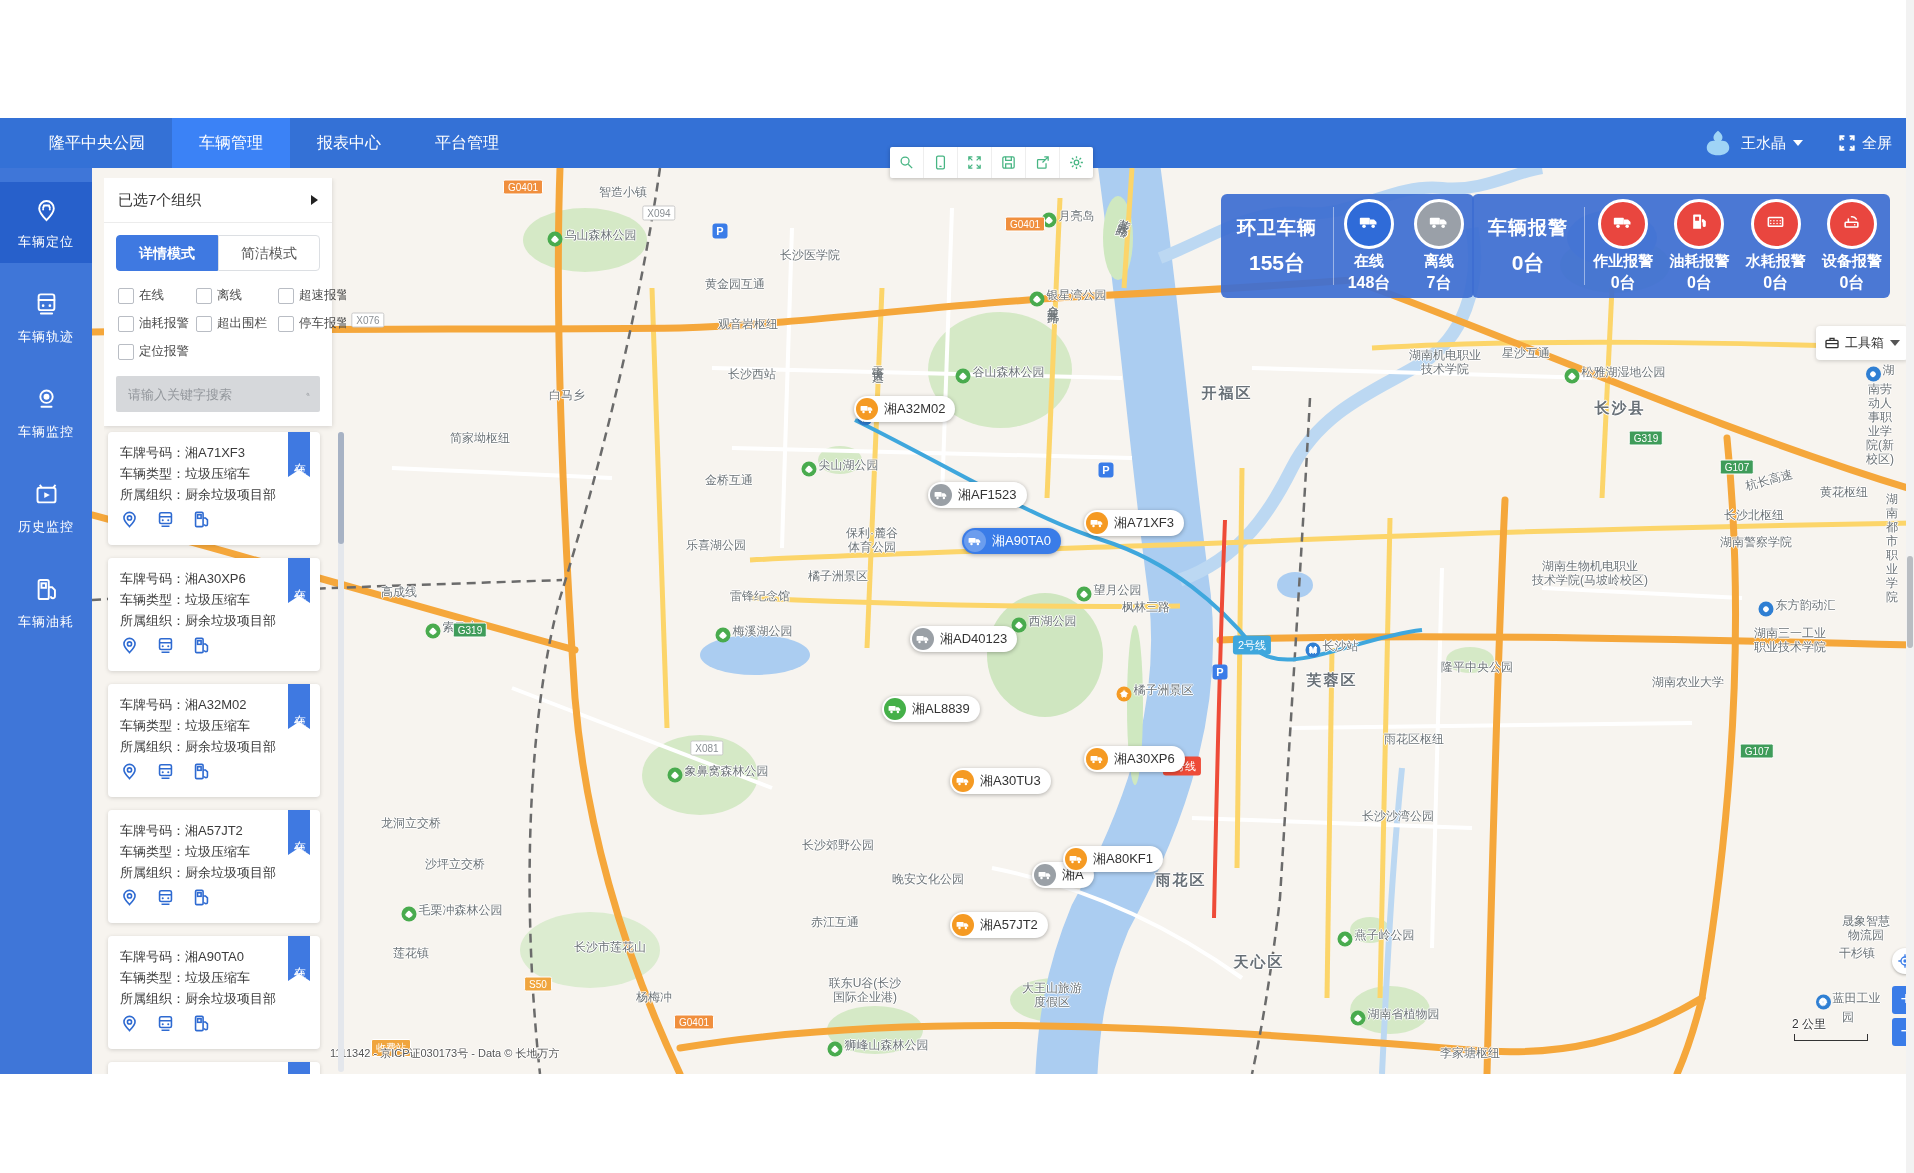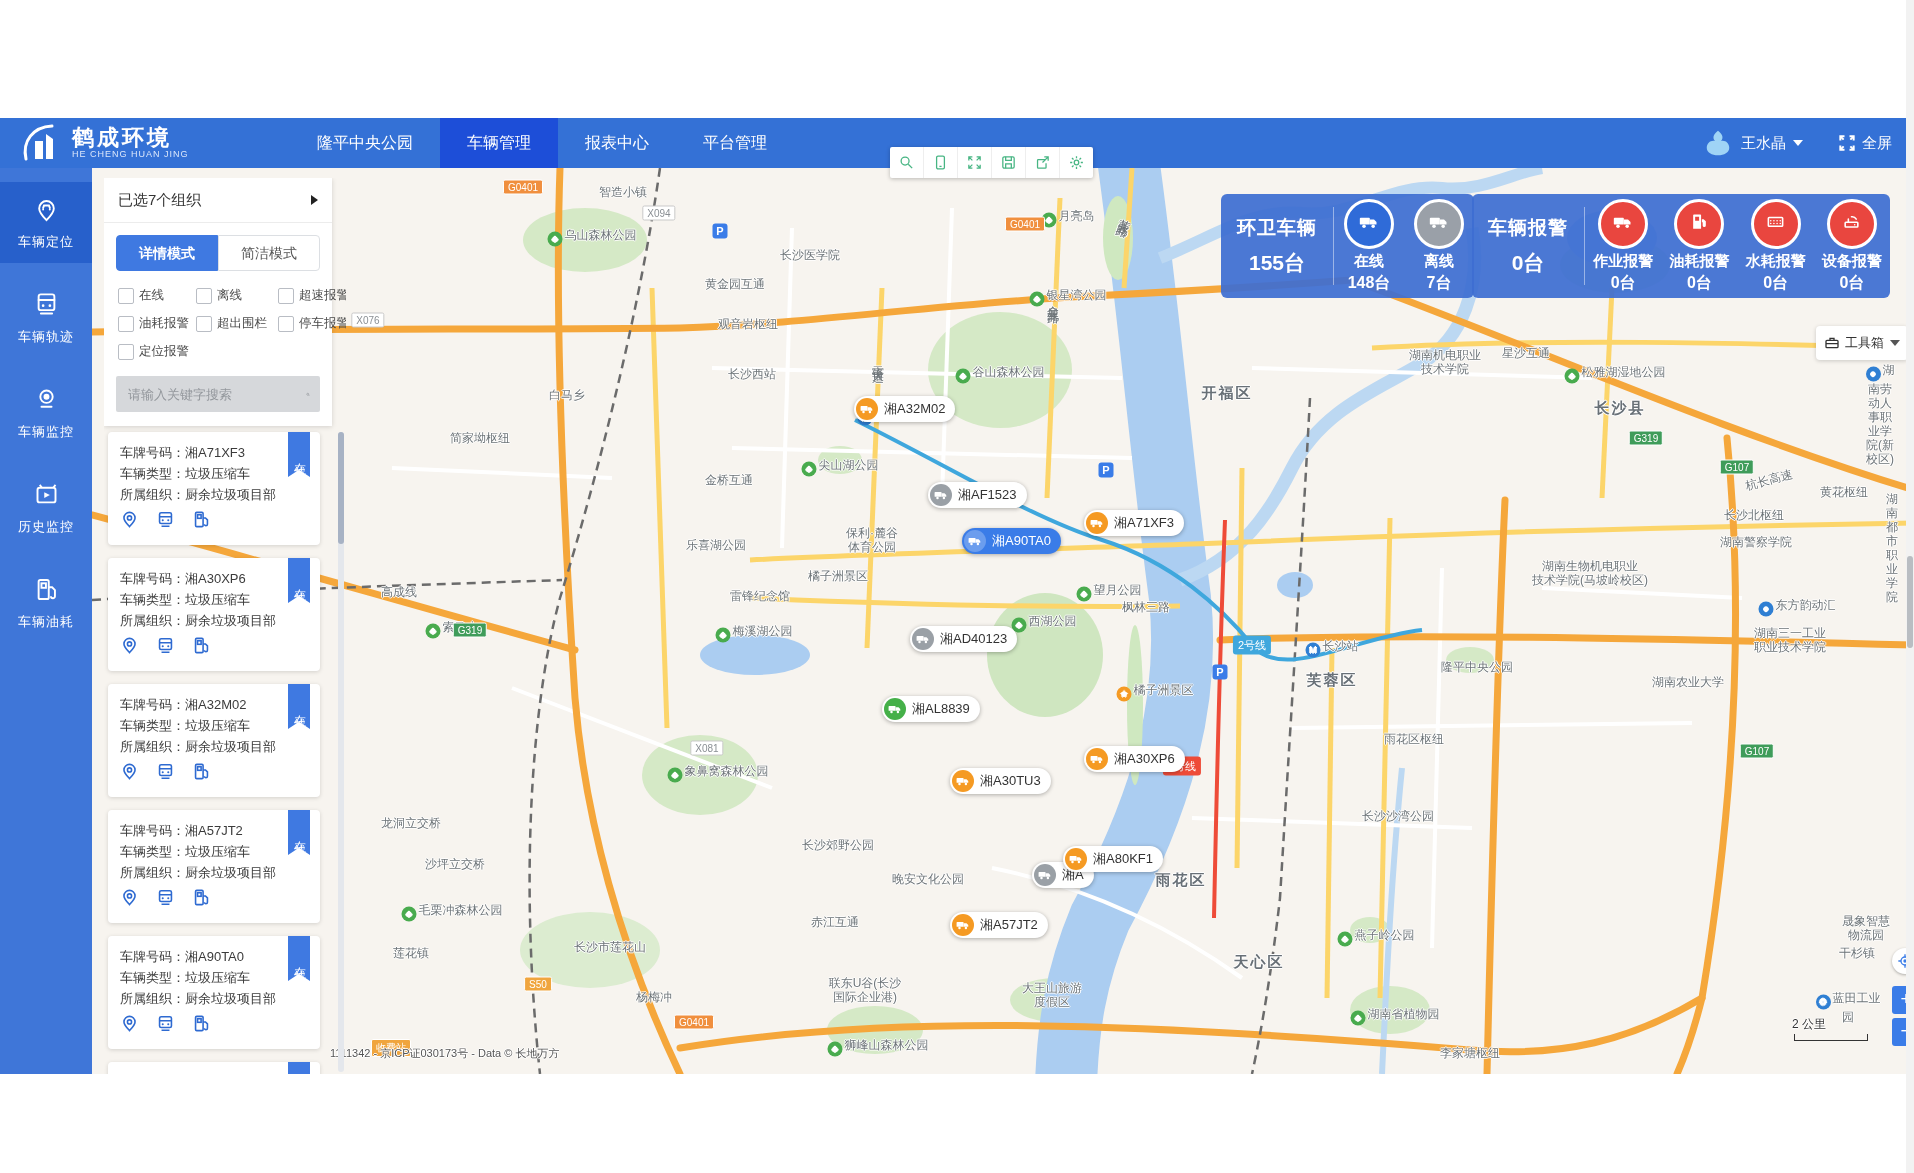--- a/index.html
+++ b/index.html
@@ -6,21 +6,21 @@
   body{width:1914px;height:1173px;position:relative;overflow:hidden;
        font-family:"Liberation Sans","DejaVu Sans",sans-serif;color:#333;}
   
   .topbar{position:absolute;left:0;top:118px;width:1914px;height:50px;background:#3471d6;display:flex;align-items:center;z-index:40;}
   .logo{display:flex;align-items:center;margin-left:18px;width:250px;}
   .logo-mark{width:44px;height:44px;margin-right:10px;}
   .logo-cn{font-size:22px;font-weight:bold;color:#fff;letter-spacing:3px;line-height:22px;}
   .logo-en{font-size:9px;color:#dbe7fb;letter-spacing:1px;}
   .menu{display:flex;height:50px;margin-left:22px;}
   .menu-item{height:50px;line-height:50px;padding:0 27px;color:#fff;font-size:16px;cursor:pointer;}
-  .menu-item.active{background:#1d4ed8;}
+  .menu-item.active{background:#3b82f6;}
   .user-area{margin-left:auto;margin-right:22px;display:flex;align-items:center;color:#fff;font-size:15px;}
   .avatar{width:30px;height:30px;margin-right:8px;}
   .caret{width:0;height:0;border-left:5px solid transparent;border-right:5px solid transparent;border-top:6px solid #fff;margin-left:7px;}
   .fs-group{display:flex;align-items:center;margin-left:34px;}
   .fs-group svg{margin-right:5px;}
   
   .map-toolbar{position:absolute;left:890px;top:147px;height:31px;background:#fff;border-radius:2px;
     box-shadow:0 1px 4px rgba(0,0,0,.25);display:flex;z-index:45;}
   .mtb-icon{width:33px;height:31px;display:flex;align-items:center;justify-content:center;border-right:1px solid #eee;cursor:pointer;}
   .mtb-icon:last-child{border-right:none;}
@@ -102,31 +102,20 @@
   .panel-scroll{position:absolute;left:234px;top:254px;width:6px;height:640px;background:#e4e7ec;border-radius:3px;}
   .panel-thumb{width:6px;height:112px;background:#a7b2c4;border-radius:3px;}
   
   .page-scroll{position:absolute;right:0;top:0;width:8px;height:1173px;background:#f2f2f2;z-index:60;}
   .page-thumb{position:absolute;left:1px;top:556px;width:6px;height:92px;background:#b9bdc2;border-radius:3px;}
 </style>
 </head>
 <body>
 
 <div class="topbar">
-  <div class="logo">
-    <svg class="logo-mark" viewBox="0 0 44 44" fill="none">
-      <path d="M8 38C4 20 15 6 34 5" stroke="#fff" stroke-width="3" stroke-linecap="round"></path>
-      <path d="M17 38V20h8v18z" fill="#fff"></path>
-        <path d="M28 38V13l7 5v20z" fill="#fff"></path>
-    </svg>
-    <div>
-      <div class="logo-cn">鹤成环境</div>
-      <div class="logo-en">HE CHENG HUAN JING</div>
-    </div>
-  </div>
   <div class="menu" id="menu">
       <div class="menu-item">隆平中央公园</div>
       <div class="menu-item active">车辆管理</div>
       <div class="menu-item">报表中心</div>
       <div class="menu-item">平台管理</div>
     </div>
   <div class="user-area">
     <svg class="avatar" viewBox="0 0 32 32">
       <path d="M16 3c4.5 3.2 6.5 7.5 3.2 10.8 4.3-1.2 8.8 2 8.8 7.2 0 5.2-5.4 8-12 8S4 26.2 4 21c0-5.2 4.5-8.4 8.8-7.2C9.5 10.5 11.5 6.2 16 3z" fill="#9fd4f6"></path>
     </svg>

